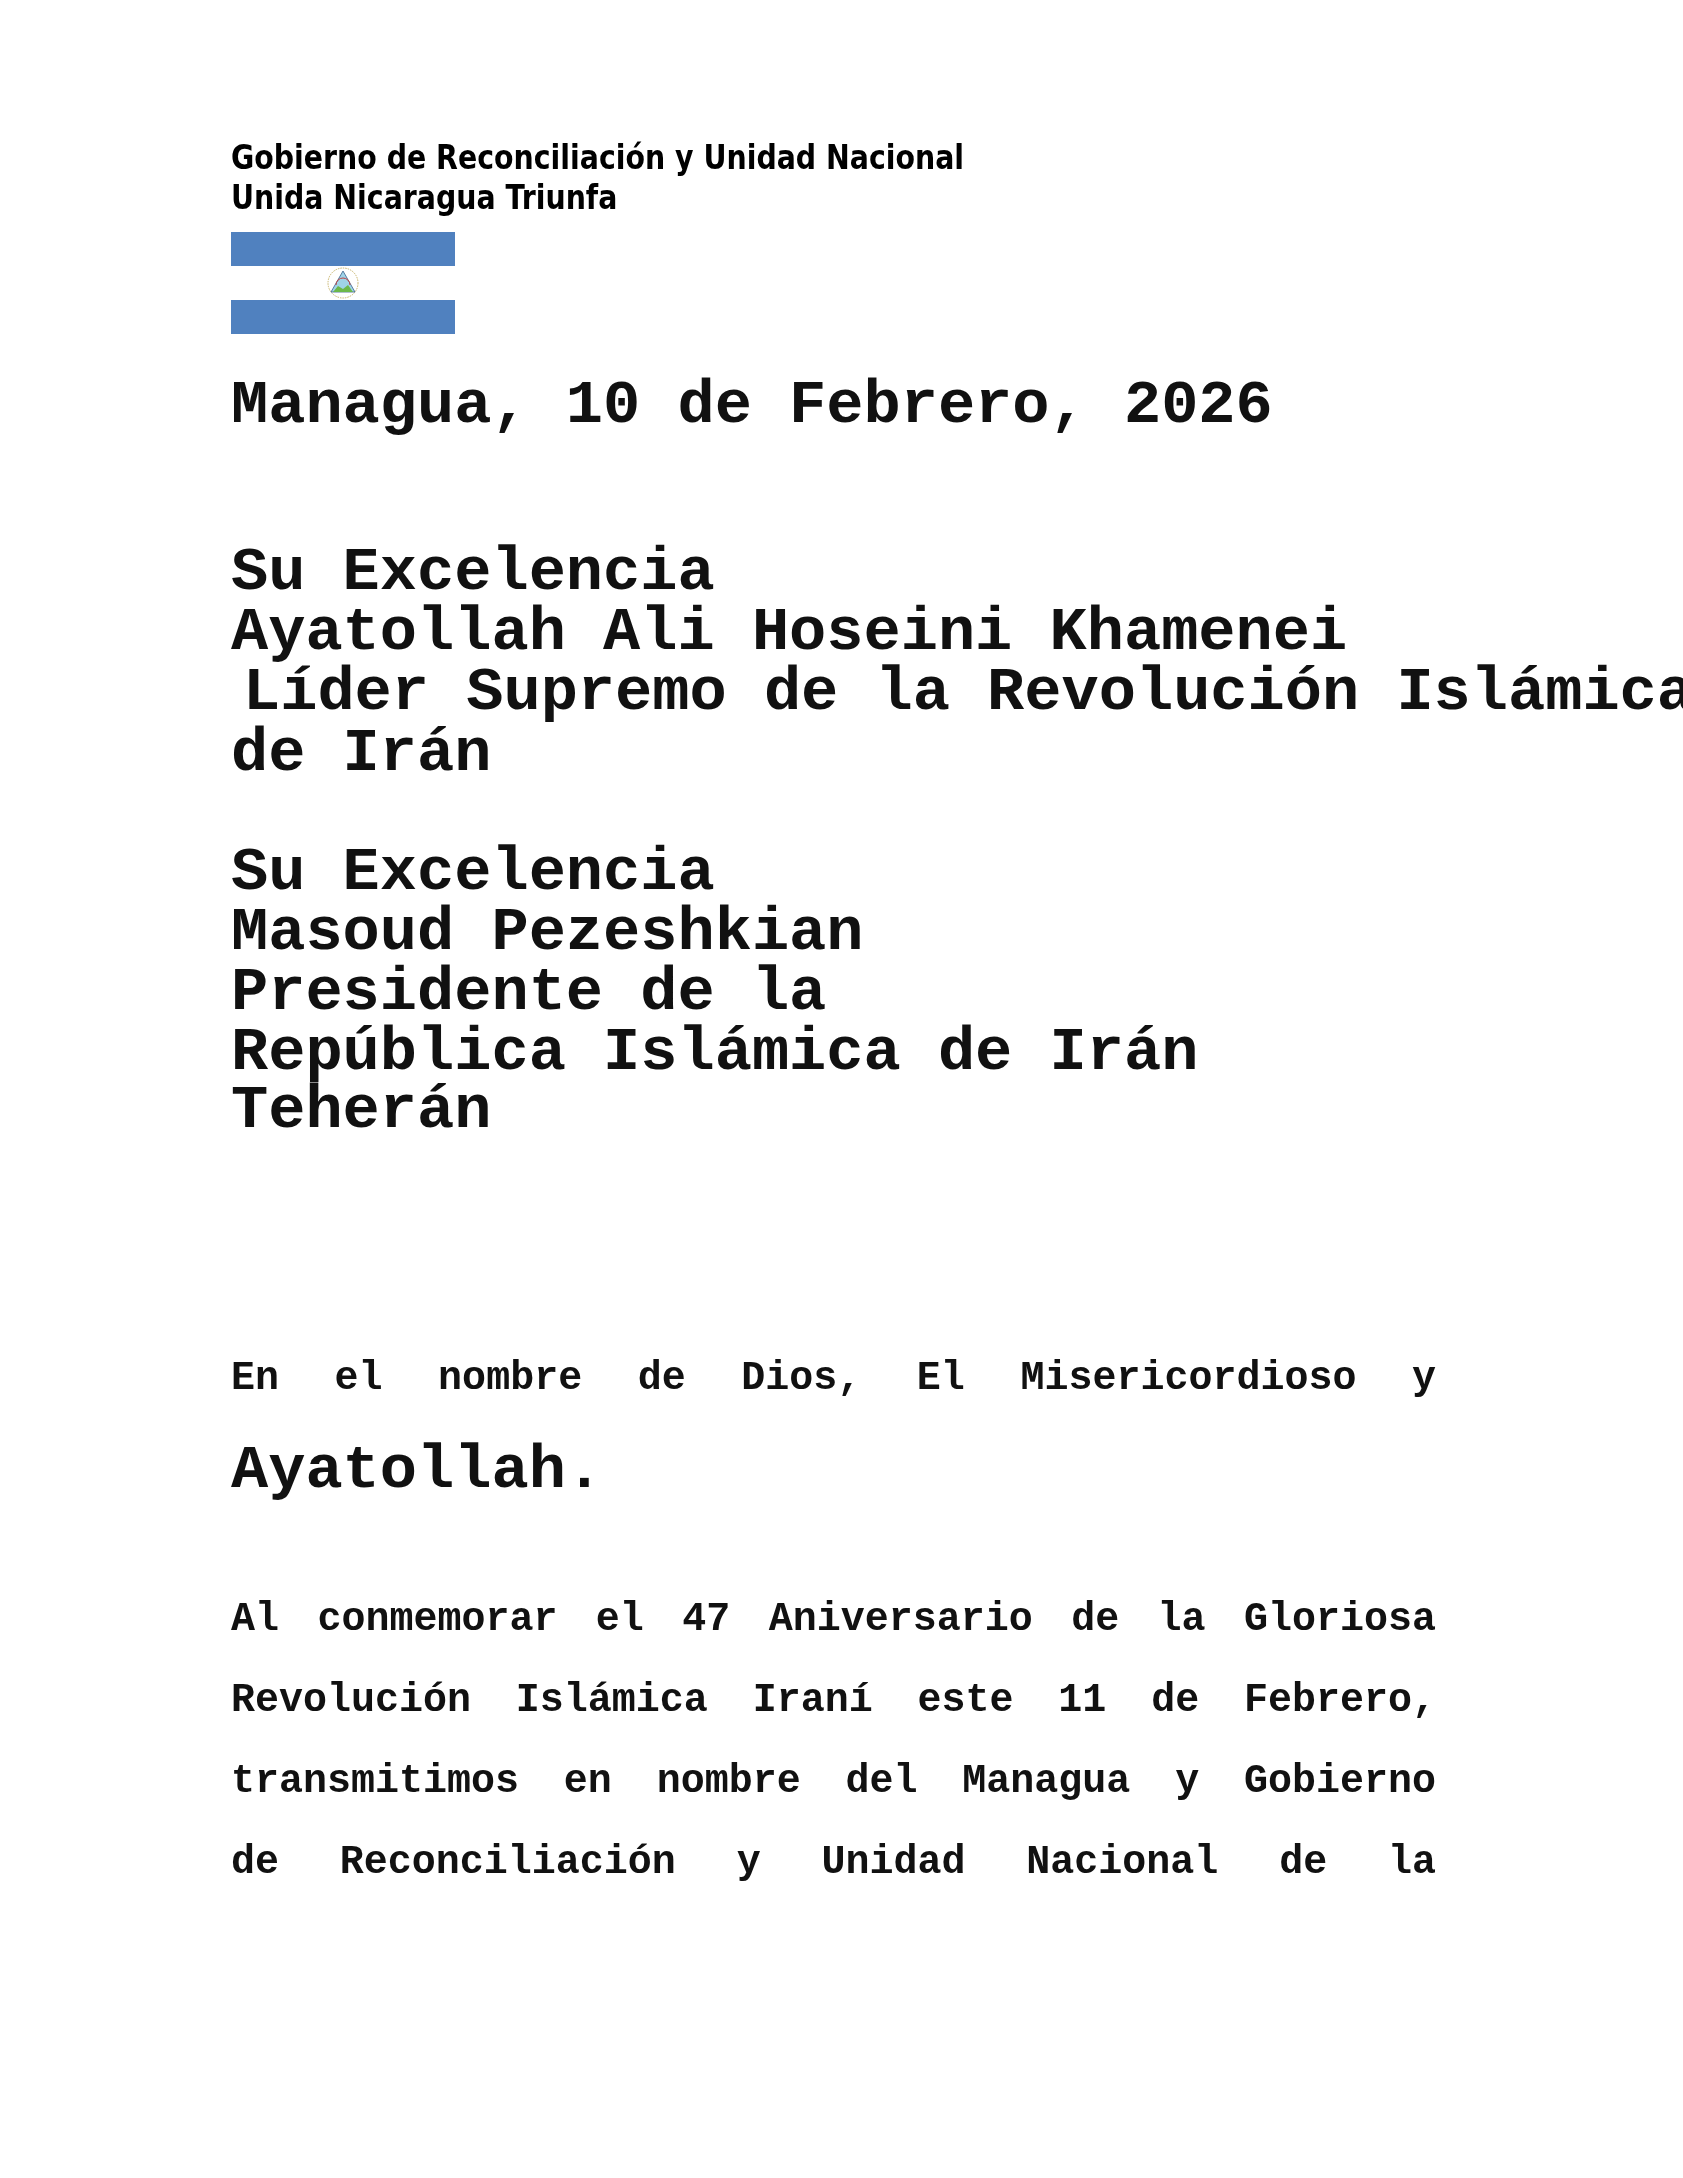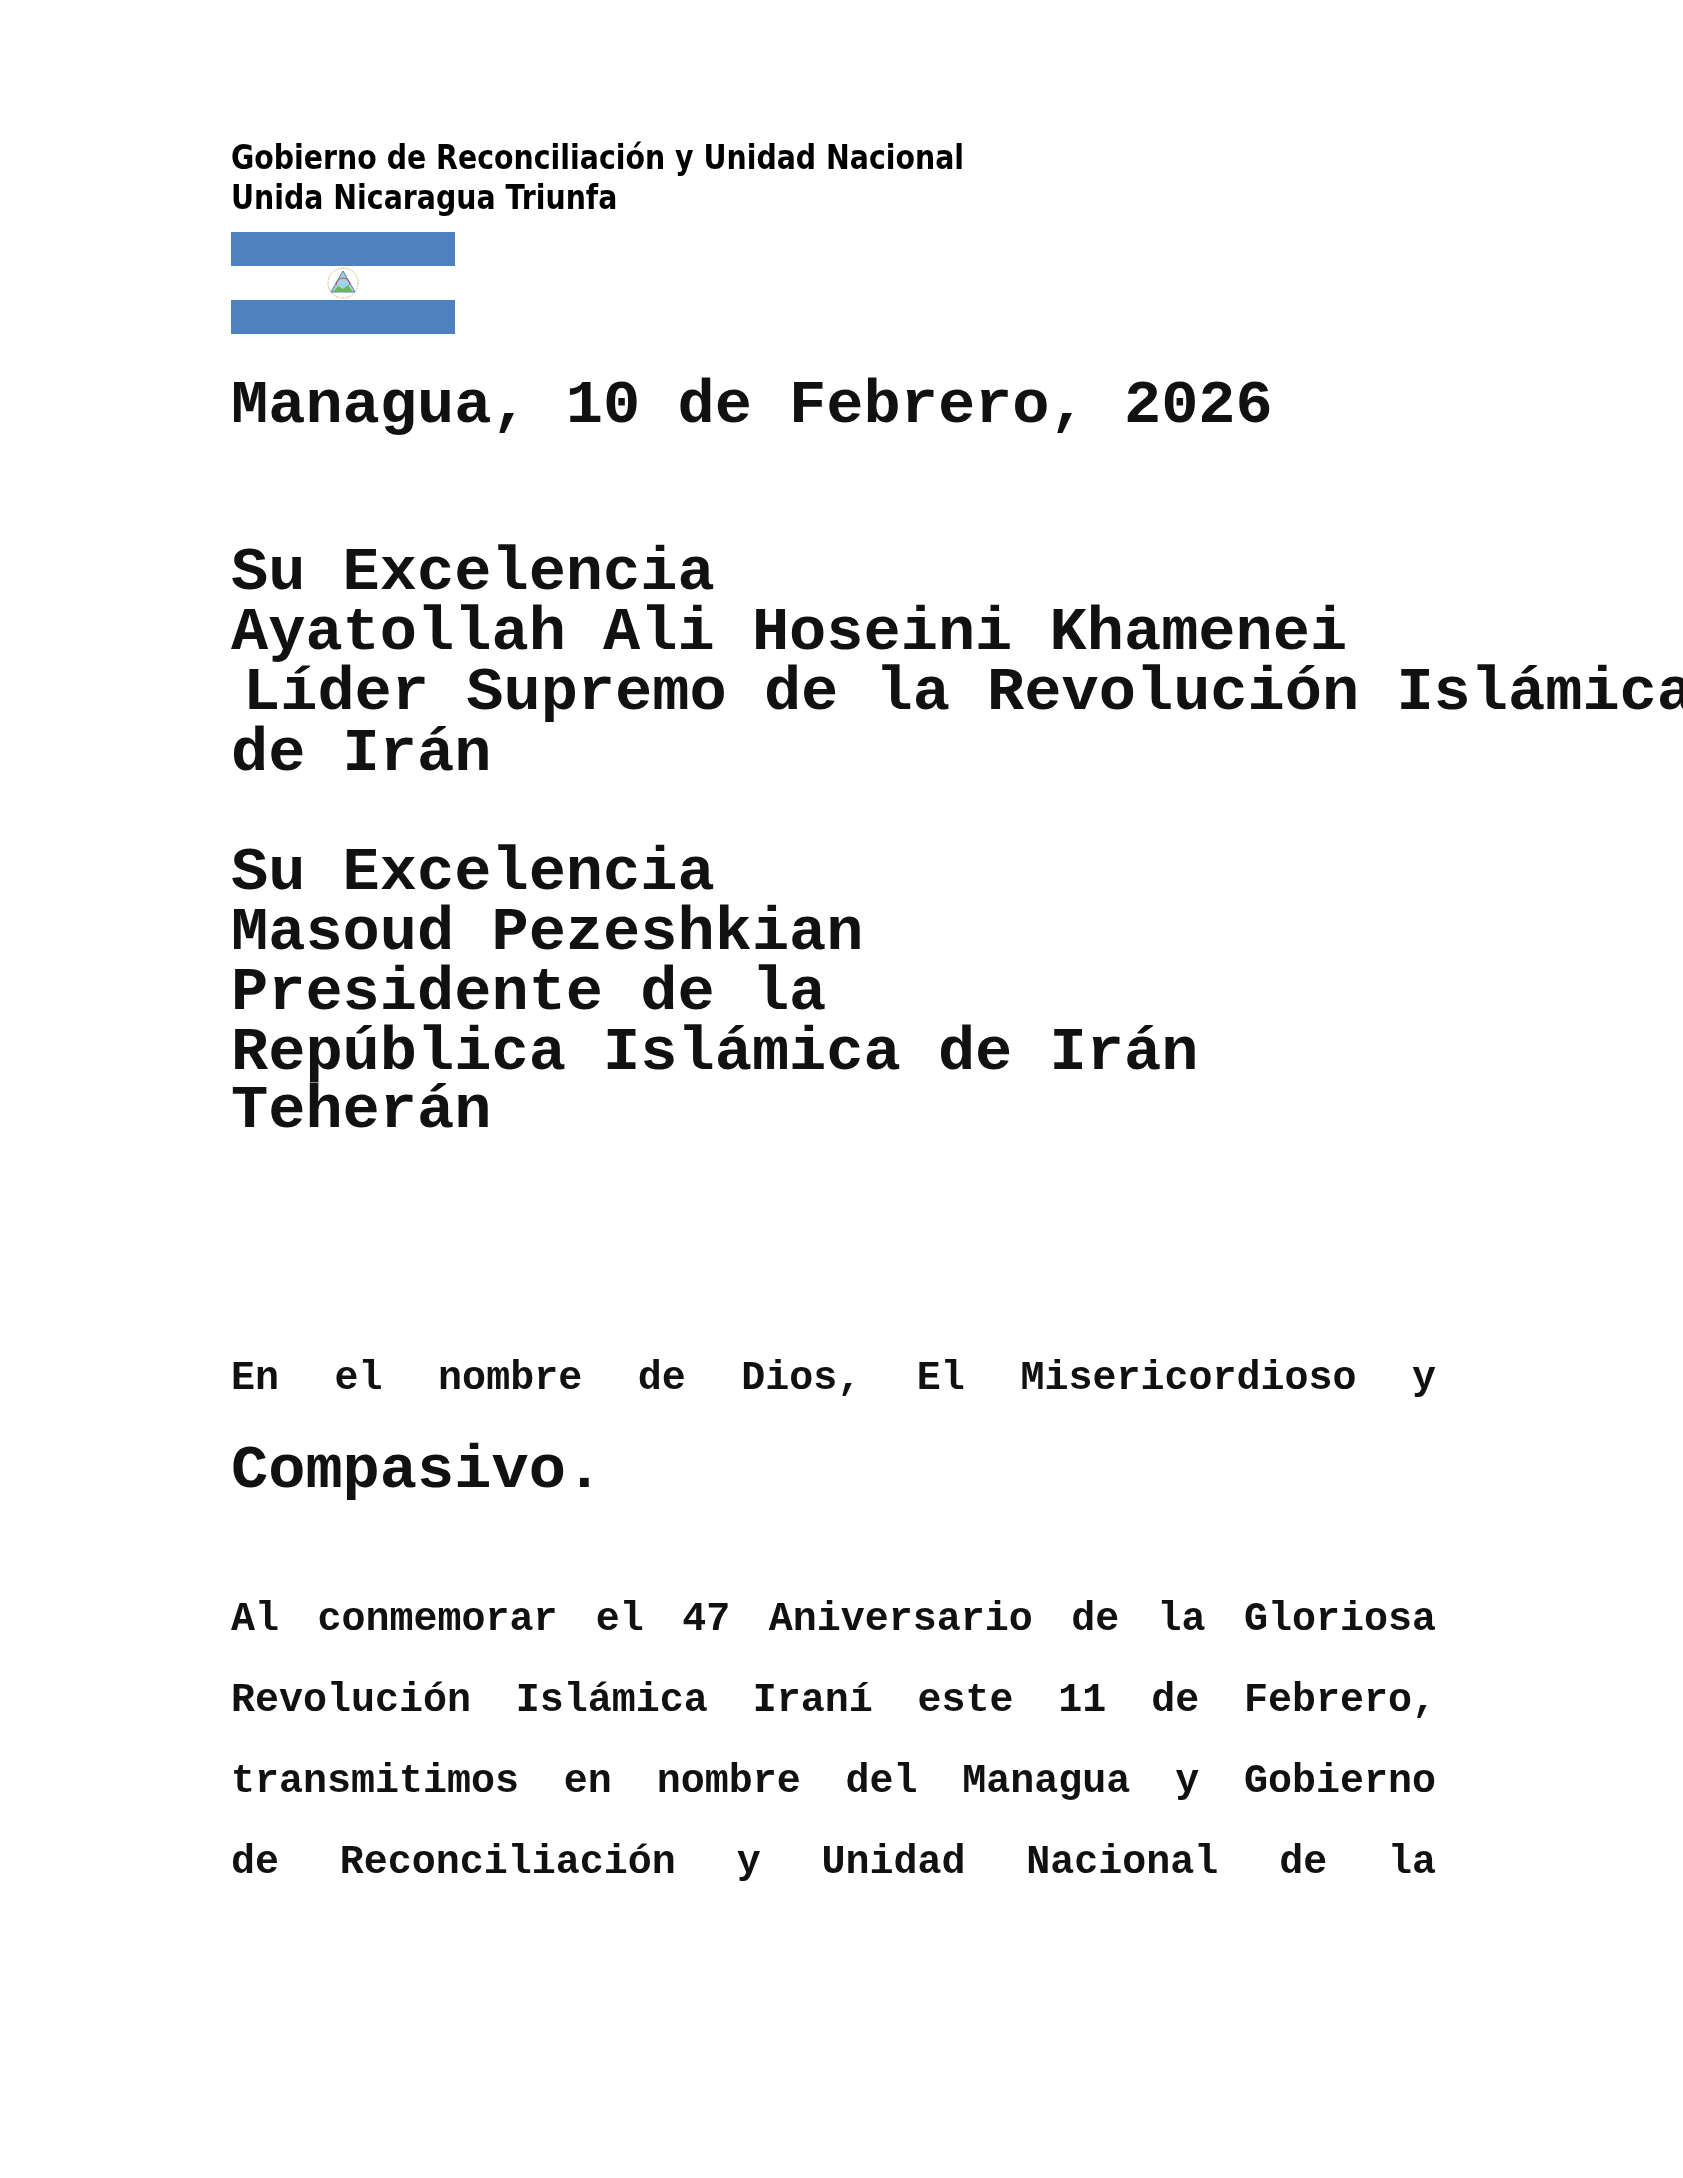--- a/index.html
+++ b/index.html
@@ -62,21 +62,21 @@
     <div class="line" style="top:842px;">Su Excelencia</div>
     <div class="line" style="top:902px;">Masoud Pezeshkian</div>
     <div class="line" style="top:962px;">Presidente de la</div>
     <div class="line" style="top:1022px;">República Islámica de Irán</div>
     <div class="line" style="top:1080px;">Teherán</div>
   </div>
 
 
   <div>
     <div class="just" style="top:1359px;">En el nombre de Dios, El Misericordioso y</div>
-    <div class="line" style="top:1440px;">Compasivo.</div>
+    <div class="line" style="top:1440px;">Ayatollah.</div>
   </div>
 
   <div>
     <div class="just" style="top:1600px;">Al conmemorar el 47 Aniversario de la Gloriosa</div>
     <div class="just" style="top:1681px;">Revolución Islámica Iraní este 11 de Febrero,</div>
     <div class="just" style="top:1762px;">transmitimos en nombre del Managua y Gobierno</div>
     <div class="just" style="top:1843px;">de Reconciliación y Unidad Nacional de la</div>
   </div>
 
 </div>

